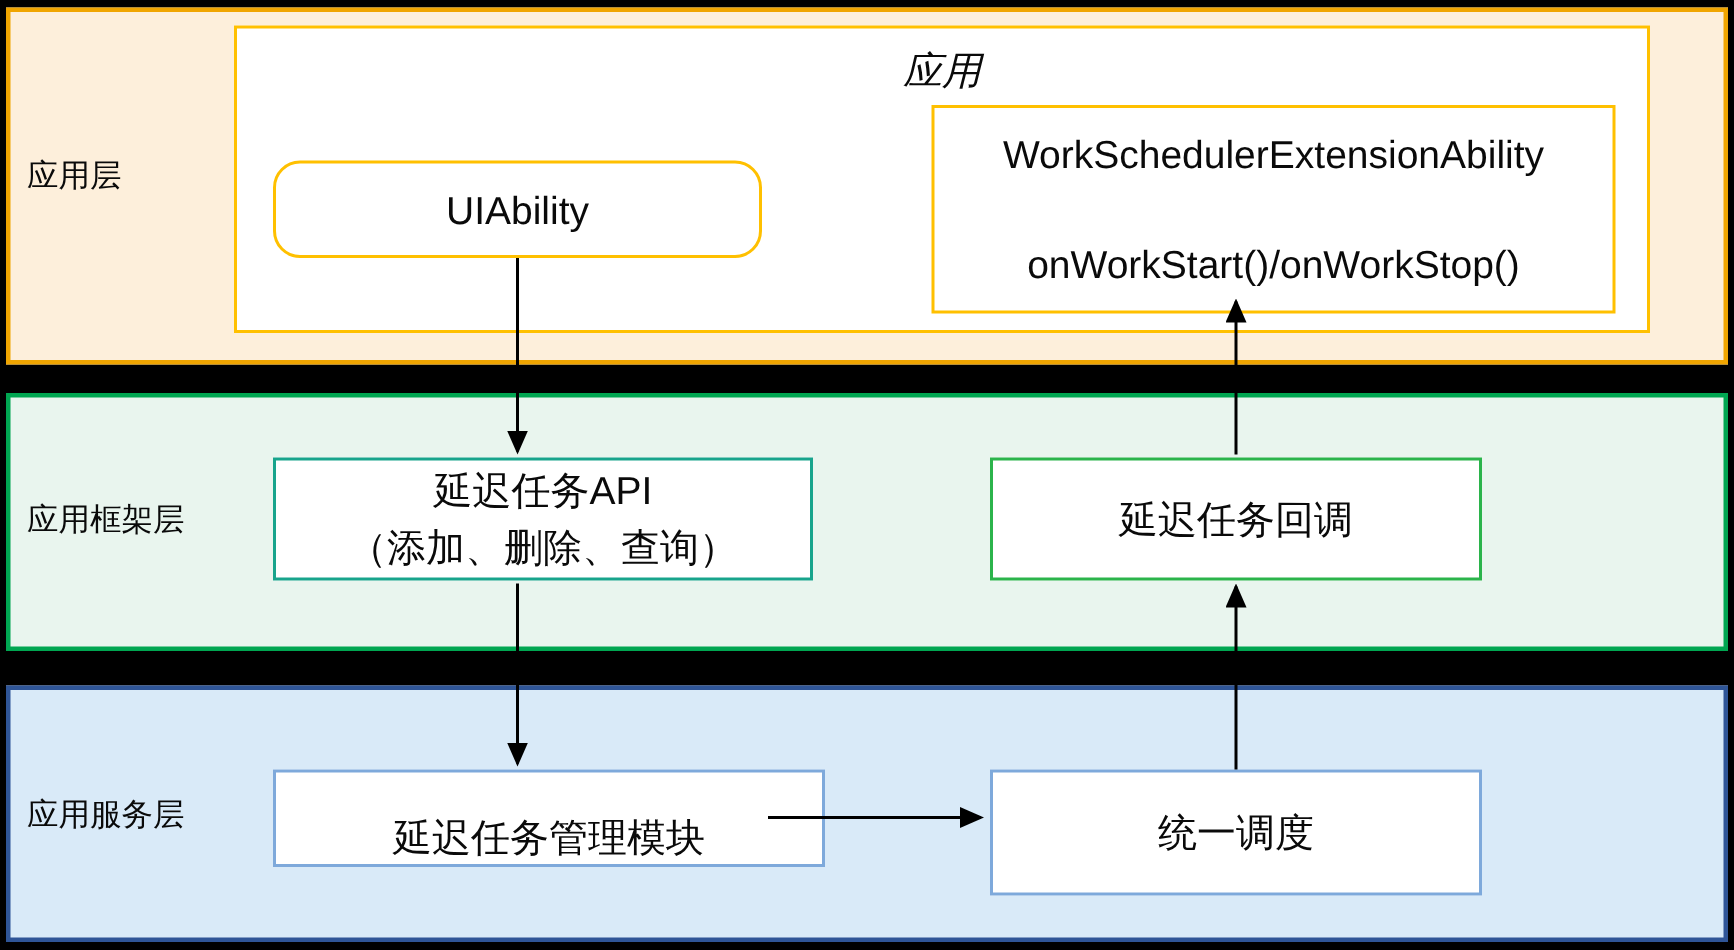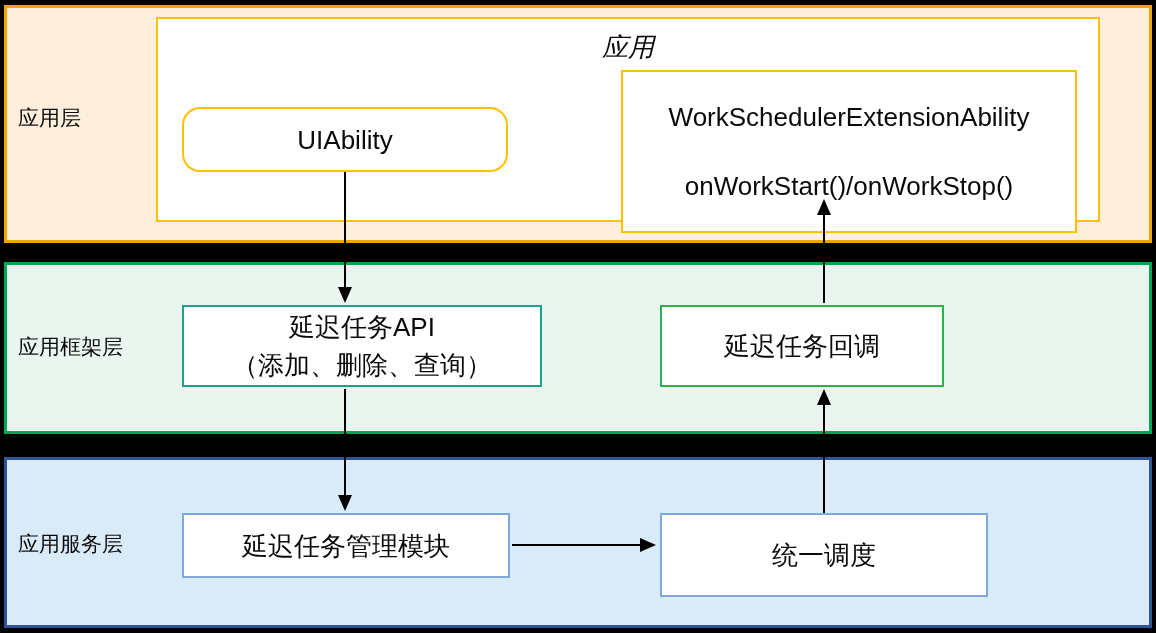--- a/index.html
+++ b/index.html
@@ -28,24 +28,24 @@
   .layer-label{position:absolute;left:18px;font-size:21px;line-height:32px;white-space:nowrap;}
   #label-app-layer{top:102px;}
   #label-framework-layer{top:331px;}
   #label-service-layer{top:528px;}
   .box{position:absolute;box-sizing:border-box;background:var(--box-fill);border:2px solid;
        display:flex;flex-direction:column;align-items:center;justify-content:center;
        text-align:center;font-size:26px;line-height:36px;}
   #box-app-container{left:156px;top:17px;width:944px;height:205px;border-color:var(--inner-gold-border);justify-content:flex-start;}
   #box-app-container .box-title{padding-top:10px;font-style:italic;}
   #box-uiability{left:182px;top:107px;width:326px;height:65px;border-color:var(--inner-gold-border);border-radius:18px;}
-  #box-ws{left:621px;top:70px;width:456px;height:163px;border-color:var(--inner-gold-border);justify-content:space-between;padding:27px 0;}
+  #box-ws{left:621px;top:70px;width:456px;height:139px;border-color:var(--inner-gold-border);justify-content:space-between;padding:13px 0;}
   #box-api{left:182px;top:305px;width:360px;height:82px;border-color:var(--api-box-border);line-height:38px;}
-  #box-callback{left:660px;top:305px;width:284px;height:82px;border-color:var(--callback-box-border);}
-  #box-manager{left:182px;top:513px;width:328px;height:65px;border-color:var(--service-box-border);}
+  #box-callback{left:660px;top:305px;width:328px;height:82px;border-color:var(--callback-box-border);}
+  #box-manager{left:182px;top:513px;width:368px;height:65px;border-color:var(--service-box-border);justify-content:flex-end;}
   #box-scheduler{left:660px;top:513px;width:328px;height:84px;border-color:var(--service-box-border);}
   #arrows{position:absolute;left:0;top:0;pointer-events:none;}
   .arrow{stroke:var(--arrow-color);stroke-width:2;fill:none;marker-end:url(#ah);}
 </style>
 </head>
 <body>
 
 <div id="stage">
 
   <div id="layer-app" class="layer"></div>

